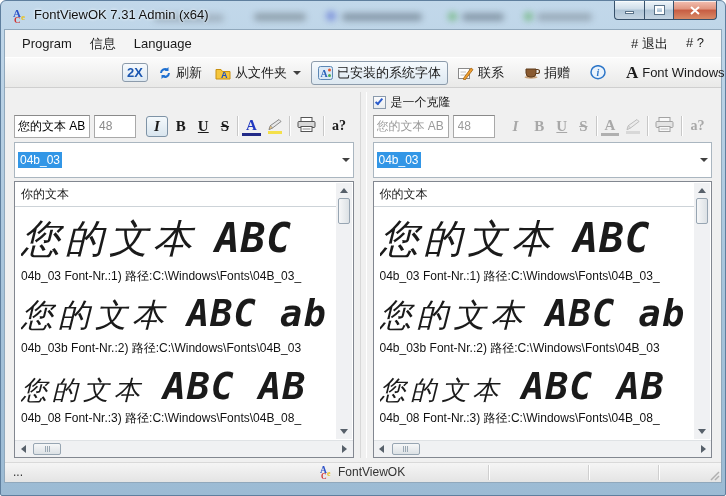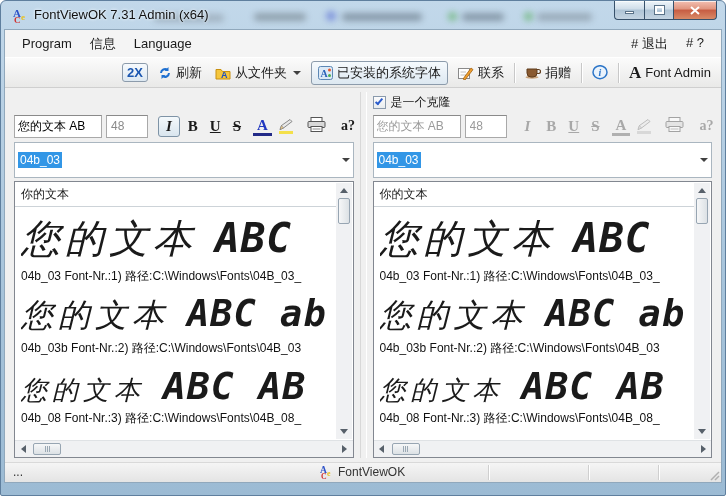--- a/index.html
+++ b/index.html
@@ -52,21 +52,21 @@
   .main { flex:1 1 auto; display:flex; padding:4px 5px; gap:0; min-height:0; }
   .panel { flex:1 1 0; display:flex; flex-direction:column; min-width:0; }
   .splitter { flex:0 0 7px; border-left:1px solid #d8d8d8; border-right:1px solid #ffffff; margin:0 2px; }
 
   .panel-top { height:20px; display:flex; align-items:center; padding:0 4px; flex:0 0 auto; }
   .checkbox { width:13px; height:13px; border:1px solid #8a9aac; background:linear-gradient(#fcfcfc,#e8ecef); margin-right:5px; position:relative; }
   .checkbox .tick { position:absolute; left:3px; top:0px; width:4px; height:8px; border-right:2px solid #2b5ccc; border-bottom:2px solid #2b5ccc; transform:rotate(40deg); }
   .checkbox-label { font-size:12px; }
 
   .controls { height:28px; display:flex; align-items:center; gap:4px; padding:0 4px; flex:0 0 auto; }
-  .txt-input { width:88px; height:23px; border:1px solid #a9a9a9; border-top-color:#8a8a8a; background:#fff; font-size:12px; padding:0 3px; font-family:"Liberation Sans",sans-serif; }
+  .txt-input { width:76px; height:23px; border:1px solid #a9a9a9; border-top-color:#8a8a8a; background:#fff; font-size:12px; padding:0 3px; font-family:"Liberation Sans",sans-serif; }
   .size-input { width:42px; height:23px; border:1px solid #a9a9a9; border-top-color:#8a8a8a; background:#fff; font-size:12px; padding:0 4px; color:#8a8a8a; font-family:"Liberation Sans",sans-serif; }
   .fmt { font-family:"Liberation Serif", serif; font-weight:bold; font-size:15px; padding:1px 4px; }
   .btn-italic { border:1px solid #7e93a6; border-radius:3px; background:linear-gradient(#f4f9fc,#d9e5ee); padding:1px 7px; font-style:italic; margin-left:6px; }
   .fmt-u { text-decoration:underline; }
   .fmt-s { text-decoration:line-through; }
   .fmt-color { color:#2239c0; border-bottom:3px solid #222a88; line-height:1; padding-bottom:0; }
   .hl-wrap { display:flex; flex-direction:column; align-items:center; padding:1px 3px; }
   .hl-bar { width:14px; height:3px; background:#f4e04a; margin-top:1px; }
   .aq { font-family:"Liberation Serif", serif; font-weight:bold; font-size:14px; padding:1px 4px; }
   .disabled-ctl, .disabled-ctl .fmt, .disabled-ctl .aq { color:#a8a8a8 !important; }
@@ -213,21 +213,21 @@
       <div class="tsep"></div>
       <div class="tbtn">
         <svg width="16" height="15">
           <ellipse cx="8" cy="7.2" rx="7" ry="6.5" fill="#eaf3fc" stroke="#2d76c8" stroke-width="1.5"></ellipse>
           <text x="6.5" y="11" font-size="10" font-style="italic" font-weight="bold" fill="#2d76c8" font-family="serif">i</text>
         </svg>
       </div>
       <div class="tsep"></div>
       <div class="tbtn">
         <span class="font-reader-a">A</span>
-        <span>Font Admin</span>
+        <span>Font Windows</span>
       </div>
     </div>
 
     <div class="main">
 
       <div class="panel">
         <div class="panel-top"></div>
         <div class="controls">
           <input class="txt-input" value="您的文本 AB" style="">
           <input class="size-input" value="48" style="">

